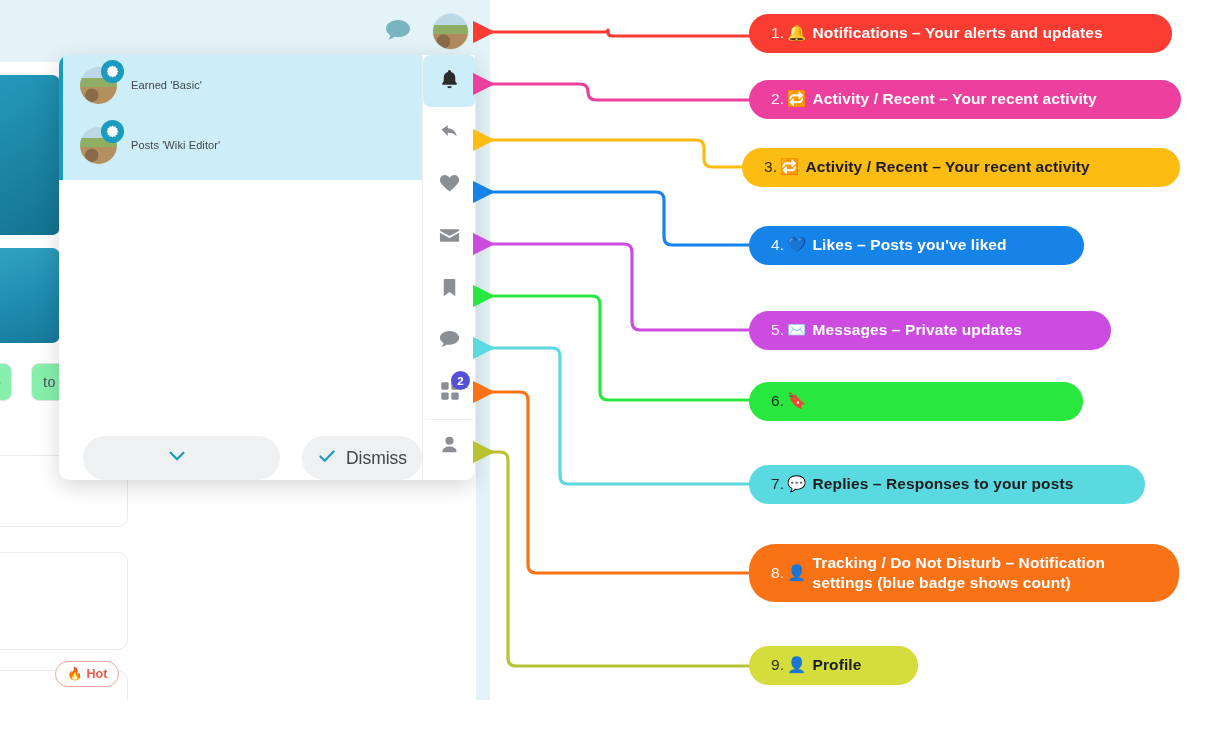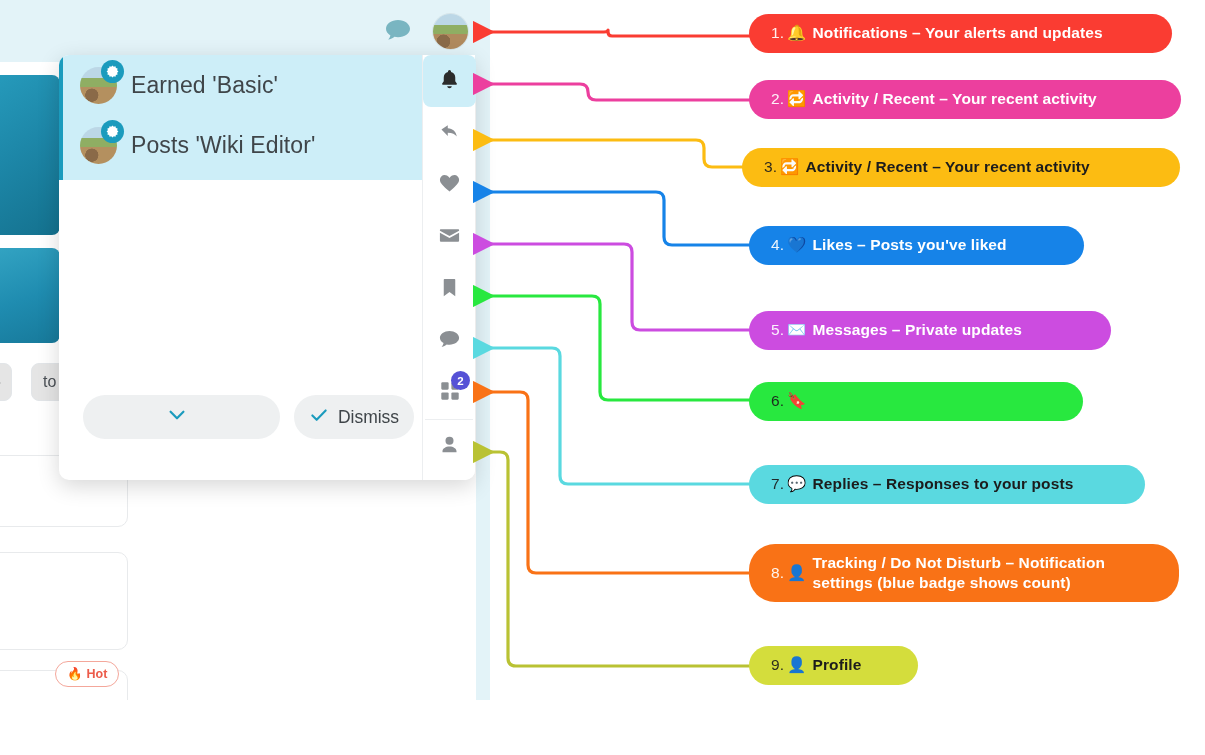--- a/index.html
+++ b/index.html
@@ -27,22 +27,22 @@
     box-shadow: 0 0 0 1px rgba(0,0,0,.06);
   }
 
   
   .media-card { position: absolute; border-radius: 8px; overflow: hidden; }
   .teal-img { width: 100%; height: 100%; background: linear-gradient(145deg, #2aa3c4 0%, #1d87a8 55%, #14718e 100%); }
   .teal-img.b { background: linear-gradient(160deg, #3aacc9 0%, #1f8cb0 60%, #17799a 100%); }
 
   .mini-btn {
     position: absolute; border: 1px solid #e2e5e8; border-radius: 8px;
-    background: #e5e5e5; display: flex; align-items: center; justify-content: center;
-    color: #4a4f55; font-size: 15px;
+    background: #86efac; display: flex; align-items: center; justify-content: center;
+    color: #4a4f55; font-size: 15px; font-family: Liberation Serif, serif;
   }
   .blank-card { position: absolute; border: 1px solid #e8eaec; border-radius: 10px; background: #fff; }
   .hot-badge {
     position: absolute; border: 1px solid #f4a79b; border-radius: 20px; background: #fff;
     color: #ec5b4a; font-size: 12.5px; font-weight: 700; padding: 4px 11px 5px;
     display: flex; align-items: center; gap: 4px; z-index: 6;
   }
 
   
   .popup {
@@ -57,22 +57,22 @@
   .notif-avatar {
     width: 37px; height: 37px; border-radius: 50%;
     background:
       radial-gradient(circle at 32% 76%, #8a6a48 0 17%, transparent 18%),
       linear-gradient(#bcd7e6 0 30%, #8fae63 30% 55%, #b4905f 55% 100%);
   }
   .notif-badge {
     position: absolute; right: -7px; top: -7px; width: 23px; height: 23px; border-radius: 50%;
     background: #1b9bbd; display: flex; align-items: center; justify-content: center;
   }
-  .notif-text { font-size: 23px; color: #3f4549; letter-spacing: .1px; }
-  .popup-footer { position: absolute; left: 0; bottom: 0; width: 416px; height: 85px; display: flex; align-items: flex-start; gap: 14px; padding: 0 24px; }
+  .notif-text { font-size: 11px; color: #3f4549; letter-spacing: .1px; }
+  .popup-footer { position: absolute; left: 0; bottom: 0; width: 416px; height: 85px; display: flex; align-items: flex-end; gap: 22px; padding: 0 24px; }
   .pf-btn {
     background: #eef0f1; border: none; border-radius: 22px; height: 44px;
     display: flex; align-items: center; justify-content: center; gap: 9px;
     color: #3f4549; font-size: 17.5px; font-family: "Liberation Sans", sans-serif; cursor: pointer;
   }
   .pf-expand { width: 197px; }
   .pf-dismiss { width: 120px; }
 
   
   .rail {

